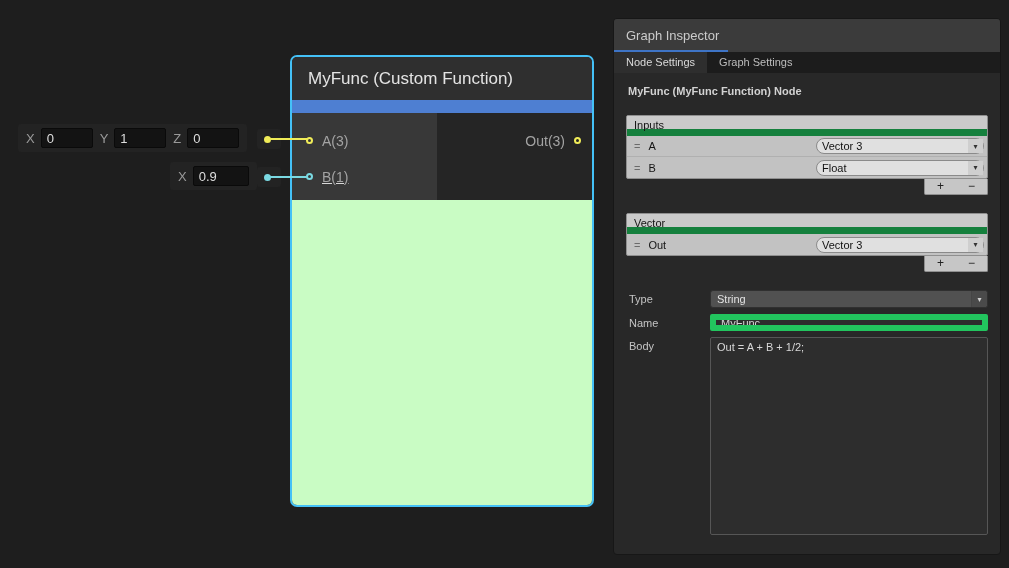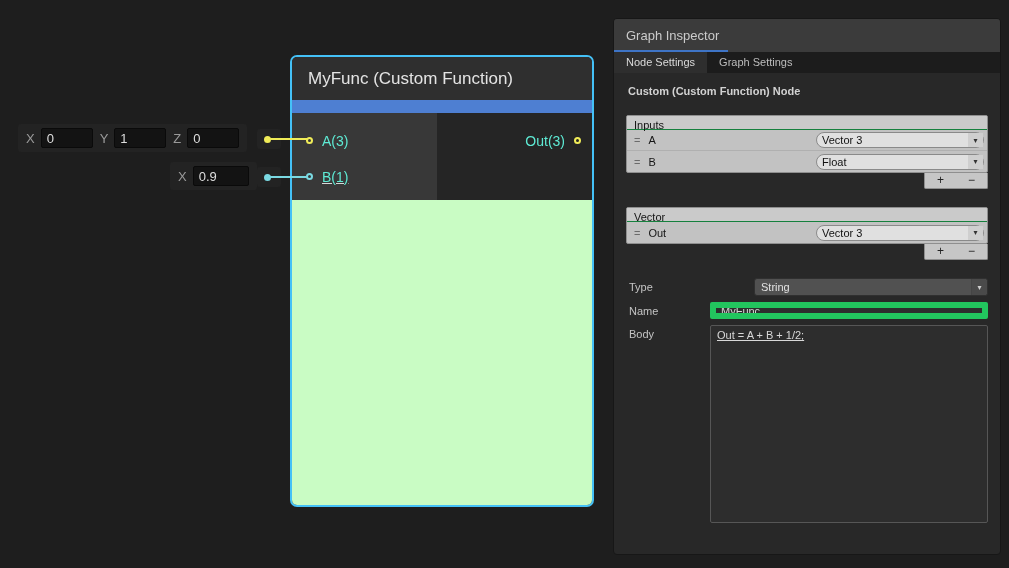--- a/index.html
+++ b/index.html
@@ -65,21 +65,21 @@
   }
   .node-accent { height:13px; background:#4e7fd2; flex:0 0 auto; }
   .node-ports { position:relative; height:87px; background:#252525; flex:0 0 auto; }
   .node-ports .input-col {
     position:absolute; left:0; top:0; bottom:0; width:145px; background:#383838;
   }
   .port-row { position:absolute; display:flex; align-items:center; gap:9px; height:13px; }
   .port-a { left:14px; top:21px; }
   .port-b { left:14px; top:57px;text-decoration:underline; }
   .port-out { right:11px; top:21px; }
-  .port-label { font-size:14px; color:#5eead4; }
+  .port-label { font-size:14px; color:#a3a3a3; }
   .port-dot {
     width:7px; height:7px; border-radius:50%;
     border:2px solid; background:transparent; flex:0 0 auto;
   }
   .ring-yellow { border-color:#f0ec58; }
   .ring-cyan   { border-color:#7ad9e2; }
   .node-preview { flex:1; background:#c9fcc4; }
 
   
   .inspector {
@@ -106,22 +106,22 @@
   .insp-subtitle {
     font-weight:bold; font-size:11px; color:#d2d2d2;
     margin:2px 0 18px 2px;
   }
 
   .ulist {
     border:1px solid #8f8f8f; border-radius:2px;
     background:#c2c2c2; color:#141414; overflow:hidden;
   }
   .ulist-header {
-    height:14px; line-height:18px; padding-left:7px;
-    background:#cacaca; border-bottom:1px solid #15803d; font-size:11px;
+    height:20px; line-height:18px; padding-left:7px;
+    background:#cacaca; border-bottom:7px solid #15803d; font-size:11px;
   }
   .ulist-row {
     height:21px; display:flex; align-items:center;
     padding:0 3px 0 7px; border-bottom:1px solid #b0b0b0;
   }
   .ulist-row:last-child { border-bottom:none; }
   .drag-handle { color:#6b6b6b; margin-right:8px; font-size:11px; }
   .row-name { flex:1; font-size:11px; color:#141414; }
   .mini-dd {
     width:168px; height:16px;
@@ -149,40 +149,40 @@
   .frow { display:flex; align-items:center; margin-top:6px; }
   .frow.first { margin-top:18px; }
   .frow.top-align { align-items:flex-start; }
   .flabel { width:84px; font-size:11px; color:#c4c4c4; padding-left:3px; flex:0 0 auto; }
   .frow.top-align .flabel { margin-top:3px; }
 
   .dark-dd {
     flex:1; height:18px; background:#515151;
     border:1px solid #303030; border-radius:3px;
     display:flex; align-items:center; padding-left:6px;
-    color:#e2e2e2; font-size:11px;margin-left:44px;
+    color:#e2e2e2; font-size:11px;
   }
   .dark-dd .dd-arrow {
     margin-left:auto; width:16px; height:100%;
     display:flex; align-items:center; justify-content:center;
     font-size:8px; color:#cfcfcf; border-left:1px solid #454545; background:#4a4a4a;
     border-radius:0 3px 3px 0;
   }
   .text-field {
     flex:1; height:17px; background:#2d2d2d;
     border:6px solid #22c55e; border-radius:2px;
     color:#d8d8d8; font-size:11px; padding-left:5px;
     font-family:"Liberation Sans", sans-serif;
   }
   .body-area {
     flex:1; height:198px; background:#2d2d2d;
     border:1px solid #565656; border-radius:2px;
     color:#d8d8d8; font-size:11px; padding:3px 6px;
     font-family:"Liberation Sans", sans-serif;
-    resize:none; outline:none;text-decoration:underline;
+    resize:none; outline:none;
   }
 </style>
 </head>
 <body>
 
 <div class="mini-widget vec3-widget">
   <div class="mw-pair">
     <span class="mw-label">X</span>
     <div class="mw-field">0</div>
   </div>
@@ -240,21 +240,21 @@
     <span>Graph Inspector</span>
     <div class="insp-accent"></div>
   </div>
 
   <div class="insp-tabs">
     <div class="insp-tab active">Node Settings</div>
     <div class="insp-tab">Graph Settings</div>
   </div>
 
   <div class="insp-content">
-    <div class="insp-subtitle">Custom (Custom Function) Node</div>
+    <div class="insp-subtitle">MyFunc (MyFunc Function) Node</div>
 
     <div class="ulist">
       <div class="ulist-header">Inputs</div>
       <div class="ulist-row">
         <span class="drag-handle">=</span>
         <span class="row-name">A</span>
         <div class="mini-dd">
           <span>Vector 3</span>
           <span class="dd-arrow">▾</span>
         </div>

